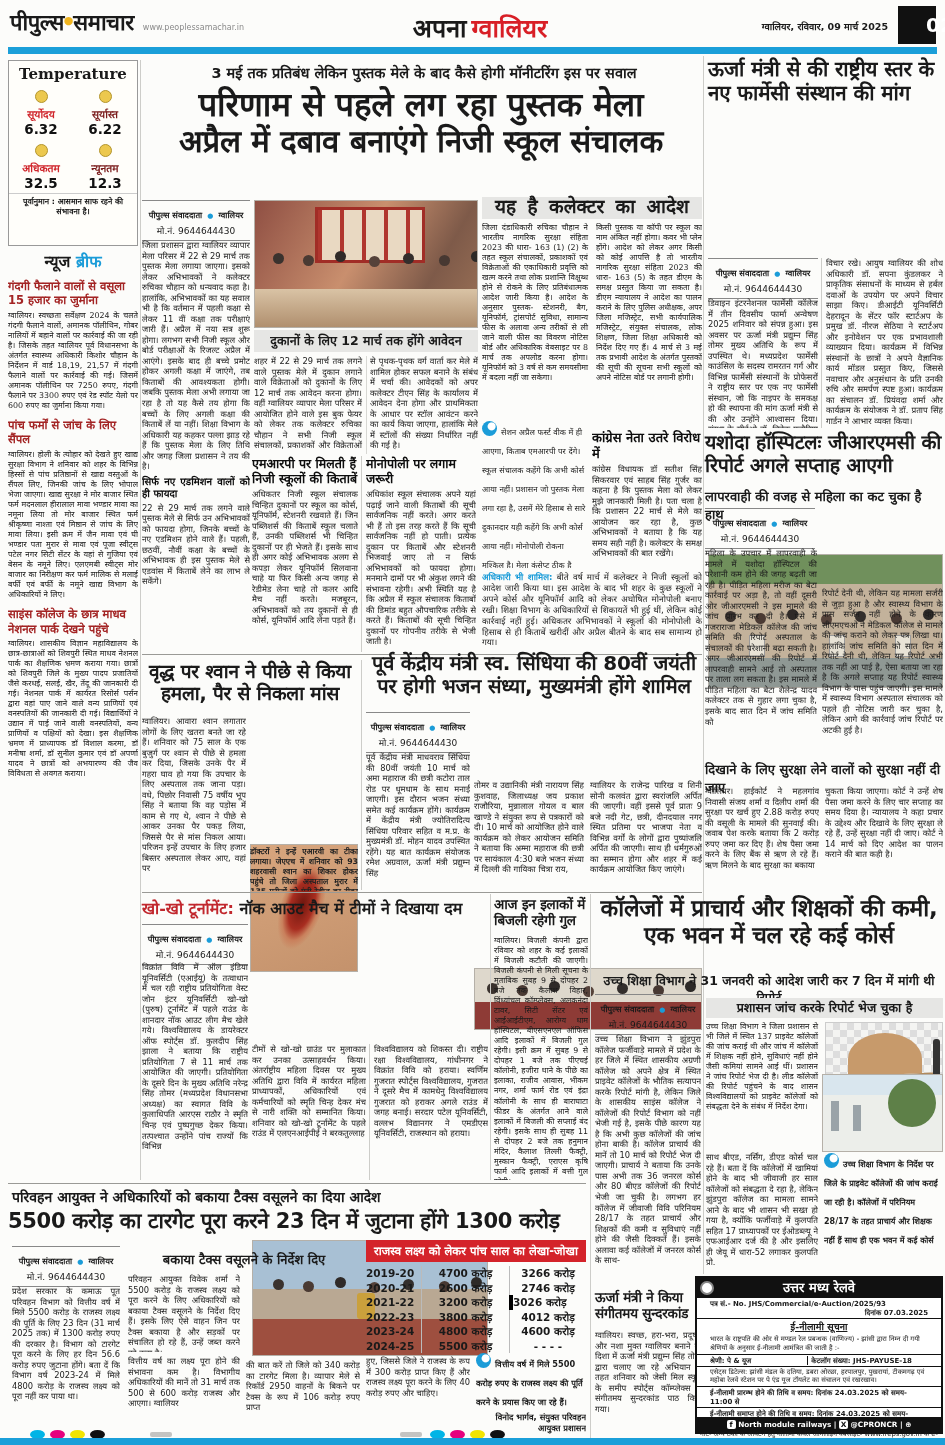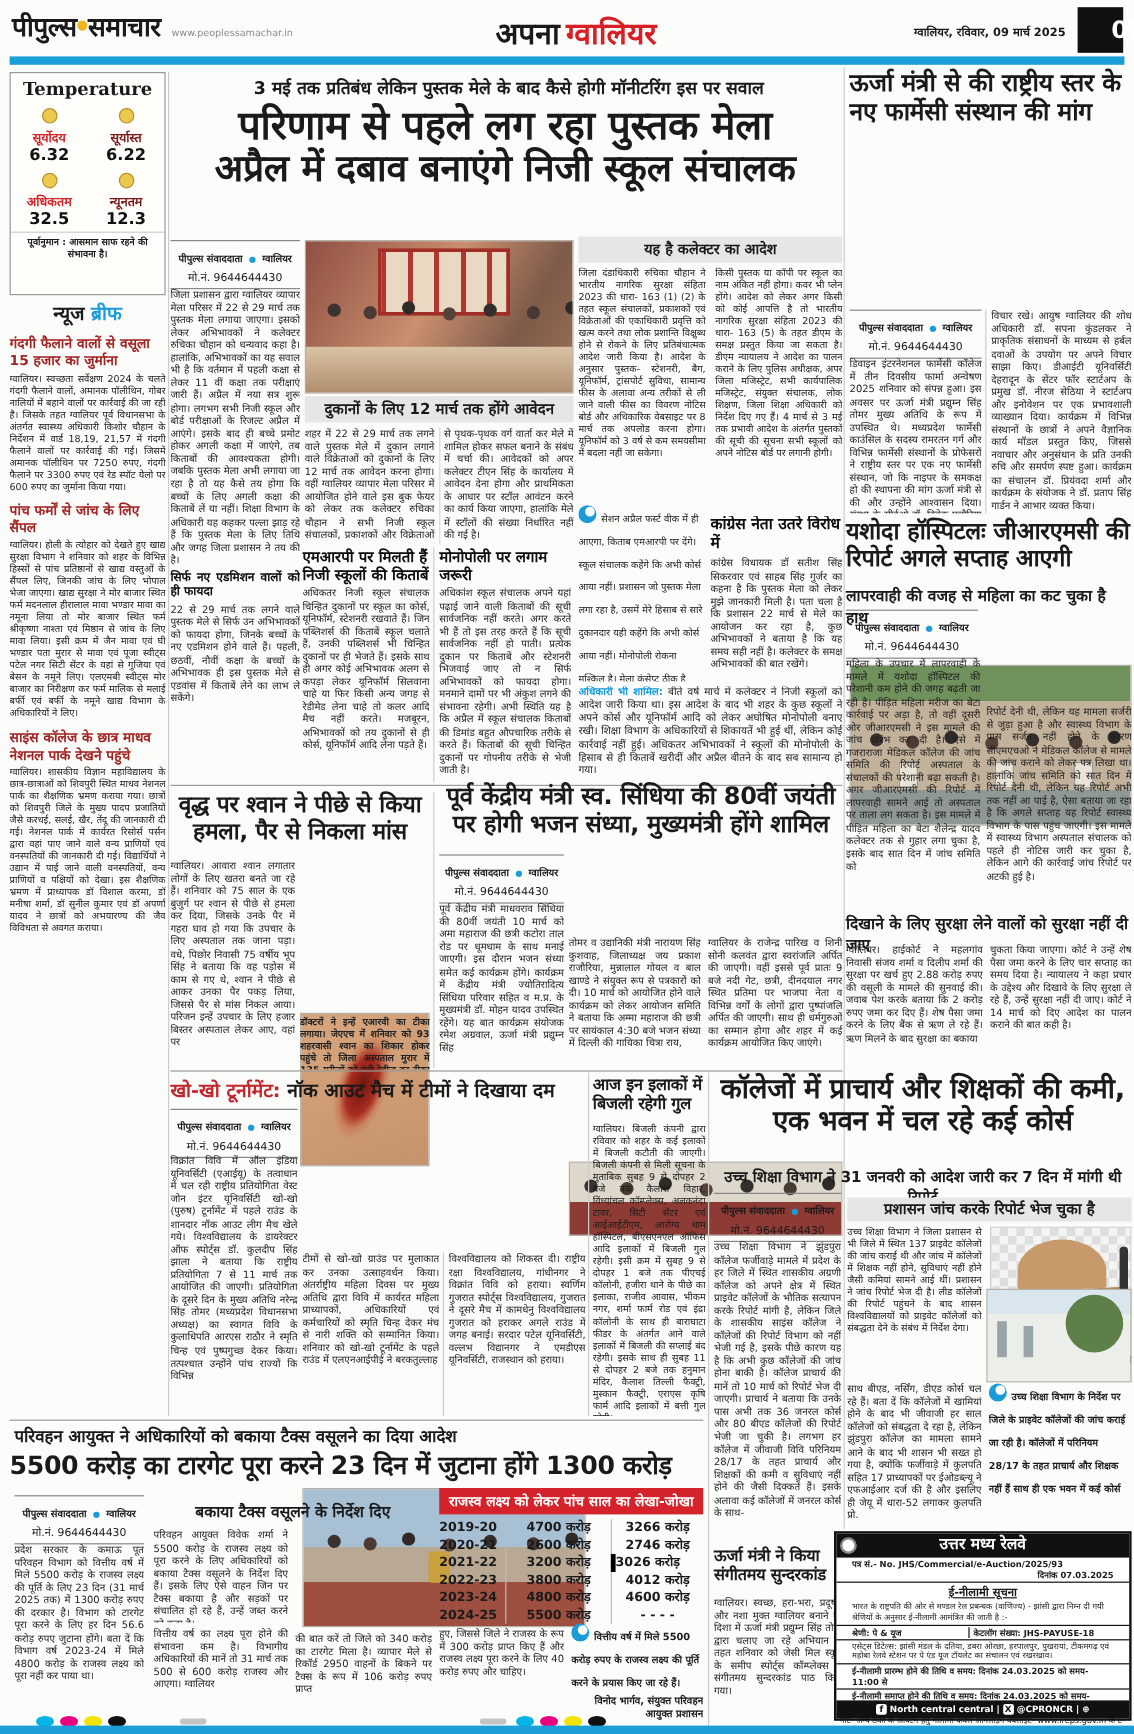--- a/index.html
+++ b/index.html
@@ -118,21 +118,21 @@
 
   <div class="abs photo" style="left:254px;top:200px;width:224px;height:128px;background:linear-gradient(120deg,#8f4f43,#c98f6e 45%,#7e5a49 75%,#9c7257);">
     <div style="position:absolute;left:60px;top:6px;width:110px;height:56px;background:repeating-linear-gradient(90deg,#b0362e 0 4px,#e9d9c2 4px 22px);border:3px solid #a12d26;"></div>
     <span class="heads" style="left:18px;top:52px;"></span>
     <div style="position:absolute;left:0;bottom:0;width:100%;height:38px;background:linear-gradient(#d9c3a5,#b08f6e);"></div>
   </div>
   <div class="abs graybar" style="left:254px;top:330px;width:224px;height:22px;font-size:12.5px;line-height:22px;">दुकानों के लिए 12 मार्च तक होंगे आवेदन</div>
   <div class="abs clip bt two-col" style="left:254px;top:356px;width:224px;height:98px;">शहर में 22 से 29 मार्च तक लगने वाले पुस्तक मेले में दुकान लगाने वाले विक्रेताओं को दुकानों के लिए 12 मार्च तक आवेदन करना होगा। वहीं ग्वालियर व्यापार मेला परिसर में आयोजित होने वाले इस बुक फेयर को लेकर तक कलेक्टर रुचिका चौहान ने सभी निजी स्कूल संचालकों, प्रकाशकों और विक्रेताओं से पृथक-पृथक वर्ग वार्ता कर मेले में शामिल होकर सफल बनाने के संबंध में चर्चा की। आवेदकों को अपर कलेक्टर टीएन सिंह के कार्यालय में आवेदन देना होगा और प्राथमिकता के आधार पर स्टॉल आवंटन करने का कार्य किया जाएगा, हालांकि मेले में स्टॉलों की संख्या निर्धारित नहीं की गई है।</div>
 
   <div class="abs" style="left:482px;top:197px;width:220px;">
-    <div class="graybar" style="height:22px;font-size:12px;line-height:22px;">यह है कलेक्टर का आदेश</div>
+    <div class="graybar" style="height:22px;font-size:19px;line-height:22px;font-family:Liberation Mono, monospace;">यह है कलेक्टर का आदेश</div>
     <div style="overflow:hidden;margin-top:4px;height:192px;">
       <div class="bt" style="float:left;width:106px;font-size:7.9px;">जिला दंडाधिकारी रुचिका चौहान ने भारतीय नागरिक सुरक्षा संहिता 2023 की धारा- 163 (1) (2) के तहत स्कूल संचालकों, प्रकाशकों एवं विक्रेताओं की एकाधिकारी प्रवृत्ति को खत्म करने तथा लोक प्रशान्ति विक्षुब्ध होने से रोकने के लिए प्रतिबंधात्मक आदेश जारी किया है। आदेश के अनुसार पुस्तक- स्टेशनरी, बैग, यूनिफॉर्म, ट्रांसपोर्ट सुविधा, सामान्य फीस के अलावा अन्य तरीकों से ली जाने वाली फीस का विवरण नोटिस बोर्ड और अधिकारिक वेबसाइट पर 8 मार्च तक अपलोड करना होगा। यूनिफॉर्म को 3 वर्ष से कम समयसीमा में बदला नहीं जा सकेगा।</div>
       <div class="bt" style="float:right;width:106px;font-size:7.9px;">किसी पुस्तक या कॉपी पर स्कूल का नाम अंकित नहीं होगा। कवर भी प्लेन होंगे। आदेश को लेकर अगर किसी को कोई आपत्ति है तो भारतीय नागरिक सुरक्षा संहिता 2023 की धारा- 163 (5) के तहत डीएम के समक्ष प्रस्तुत किया जा सकता है। डीएम न्यायालय ने आदेश का पालन कराने के लिए पुलिस अधीक्षक, अपर जिला मजिस्ट्रेट, सभी कार्यपालिक मजिस्ट्रेट, संयुक्त संचालक, लोक शिक्षण, जिला शिक्षा अधिकारी को निर्देश दिए गए हैं। 4 मार्च से 3 मई तक प्रभावी आदेश के अंतर्गत पुस्तकों की सूची की सूचना सभी स्कूलों को अपने नोटिस बोर्ड पर लगानी होगी।</div>
     </div>
   </div>
 
   <div class="abs clip" style="left:482px;top:420px;width:106px;height:148px;">
     <span class="qmark"></span>
     <span class="bt" style="font-size:8px;">सेशन अप्रैल फर्स्ट वीक में ही आएगा, किताब एमआरपी पर देंगे। स्कूल संचालक कहेंगे कि अभी कोर्स आया नहीं। प्रशासन जो पुस्तक मेला लगा रहा है, उसमें मेरे हिसाब से सारे दुकानदार यही कहेंगे कि अभी कोर्स आया नहीं। मोनोपोली रोकना मुश्किल है। मेला कंसेप्ट ठीक है लेकिन जो मंशा है उसका पूरा होना मुश्किल है।</span>
     
@@ -358,21 +358,21 @@
     </div>
     <div class="rw-row" style="font-size:6.8px;line-height:1.3;">एसेट्स डिटेल्स: झांसी मंडल के दतिया, डबरा ओरछा, हरपालपुर, पुखरायां, टीकमगढ़ एवं महोबा रेलवे स्टेशन पर पे एंड यूज टॉयलेट का संचालन एवं रखरखाव।</div>
     <div class="rw-row" style="font-weight:bold;">ई-नीलामी प्रारम्भ होने की तिथि व समय: दिनांक 24.03.2025 को समय- 11:00 से</div>
     <div class="rw-row" style="font-weight:bold;">ई-नीलामी समाप्त होने की तिथि व समय: दिनांक 24.03.2025 को समय- 12:30 तक</div>
     <div style="padding:1px 3px;font-size:6.8px;line-height:1.3;">
       <span>नोट- अन्य ठेकों के आवंटन हेतु नीलामी केवल ऑनलाइन वेबसाइट- www.ireps.gov.in के e-auction module के माध्यम से की जाएगी। लॉट अनुसार विवरण उपर्युक्त केटलॉग संख्या के अंतर्गत उपलब्ध है।</span>
       <span style="float:right;font-weight:bold;font-size:7.5px;">444/25(A)</span>
     </div>
     <div style="position:absolute;left:0;bottom:0;width:100%;height:15px;background:#111;color:#fff;font-size:7.3px;font-weight:bold;text-align:center;line-height:15px;">
       <span style="display:inline-block;width:9px;height:9px;background:#fff;color:#111;border-radius:2px;line-height:9px;">f</span>
-      <span>North central central</span> |
+      <span>North module railways</span> |
       <span style="display:inline-block;width:9px;height:9px;background:#fff;color:#111;border-radius:2px;line-height:9px;">X</span>
       <span>@CPRONCR</span> |
       <span>⊕</span>
       <span>www.ncr.indianrailways.gov.in</span>
     </div>
   </div>
 
   <div class="abs" style="left:30px;top:1424px;">
     <span class="regdot rc"></span><span class="regdot rm"></span><span class="regdot ry"></span><span class="regdot rk"></span><span class="rg" style="margin-left:40px;"></span>
   </div>

